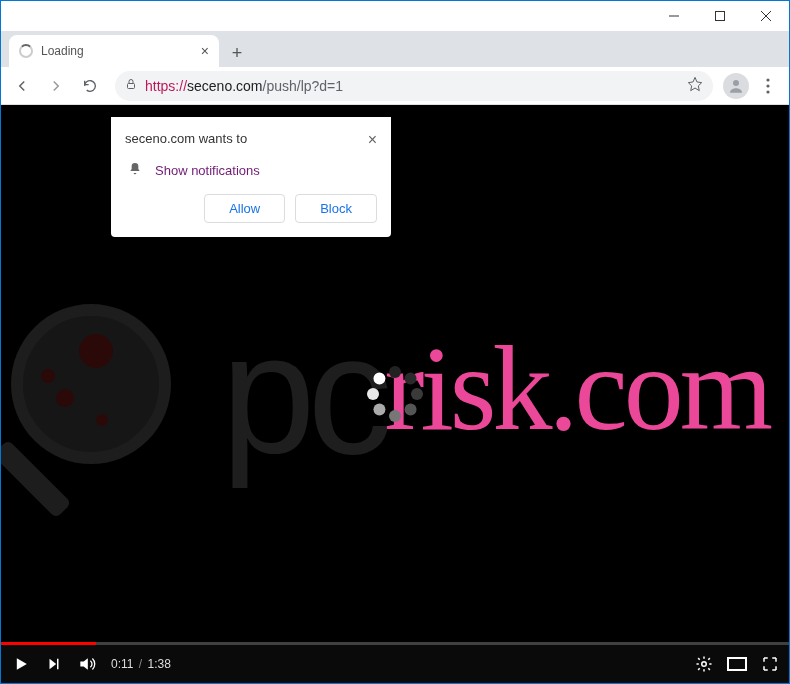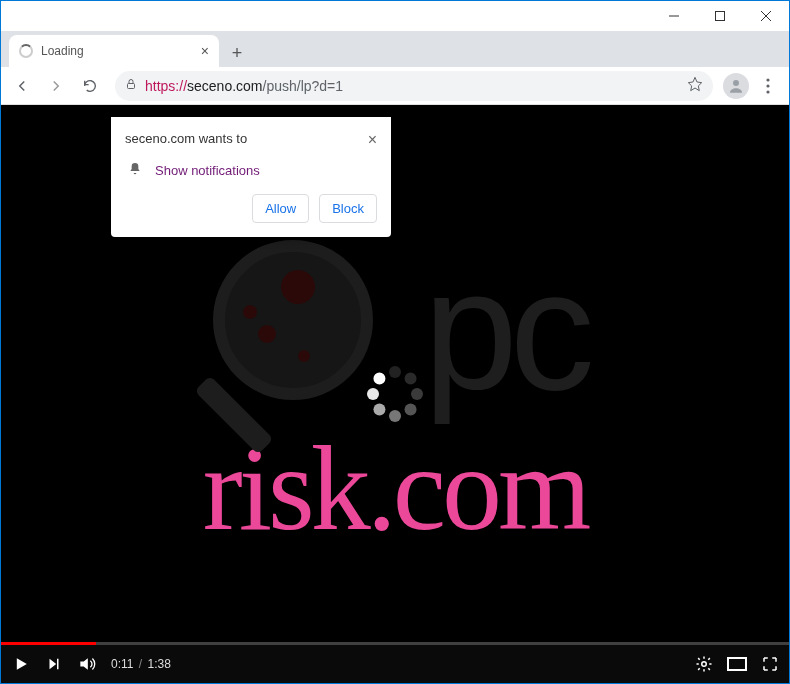--- a/index.html
+++ b/index.html
@@ -35,24 +35,24 @@
   
   .content { flex:1; position:relative; background:#000; overflow:hidden; }
 
   
   .perm-popup { position:absolute; top:12px; left:110px; width:280px; background:#fff; border-radius:0 0 4px 4px; box-shadow:0 2px 10px rgba(0,0,0,0.3); padding:14px; z-index:5; }
   .perm-popup .row1 { font-size:13px; color:#333; padding-bottom:10px; display:flex; justify-content:space-between; }
   .perm-popup .close-x { color:#666; font-size:16px; cursor:pointer; }
   .perm-popup .row2 { display:flex; align-items:center; gap:12px; font-size:13px; color:#701a75; padding: 2px 0 14px 2px; }
   .perm-popup .bell { color:#666; }
   .perm-popup .actions { display:flex; justify-content:flex-end; gap:10px; }
-  .perm-popup .pbtn { border:1px solid #dadce0; color:#1a73e8; font-size:13px; padding:6px 12px; border-radius:4px; background:#fff; }
-
-  
-  .watermark { position:absolute; inset:0; display:flex; flex-direction:column; align-items:center; justify-content:center; color:#1c1c1c; pointer-events:none; }
+  .perm-popup .pbtn { border:1px solid #dadce0; color:#1a73e8; font-size:13px; padding:6px 24px; border-radius:4px; background:#fff; }
+
+  
+  .watermark { position:absolute; inset:0; display:flex; align-items:center; justify-content:flex-start; color:#1c1c1c; pointer-events:none; }
   .wm-top { display:flex; align-items:center; gap:20px; }
   .wm-mag { width:200px; height:200px; position:relative; }
   .wm-mag .lens { width:160px; height:160px; border:12px solid #1d1d1d; border-radius:50%; background:#161616; position:absolute; top:10px; left:10px; }
   .wm-mag .handle { position:absolute; width:22px; height:90px; background:#1d1d1d; transform:rotate(-45deg); bottom:-30px; left:20px; border-radius:6px; }
   .wm-mag .dot { position:absolute; border-radius:50%; background:#2b0909; }
   .wm-pc { font-size:170px; font-weight:300; letter-spacing:-8px; color:#1e1e1e; line-height:0.8; font-family: Arial, sans-serif; }
   .wm-risk { font-size:120px; font-weight:400; color:#ec4899; letter-spacing:-4px; font-family: Georgia, serif; margin-top:-10px; }
 
   
   .spinner { position:absolute; top:50%; left:50%; width:64px; height:64px; transform:translate(-50%,-50%); z-index:3; }

